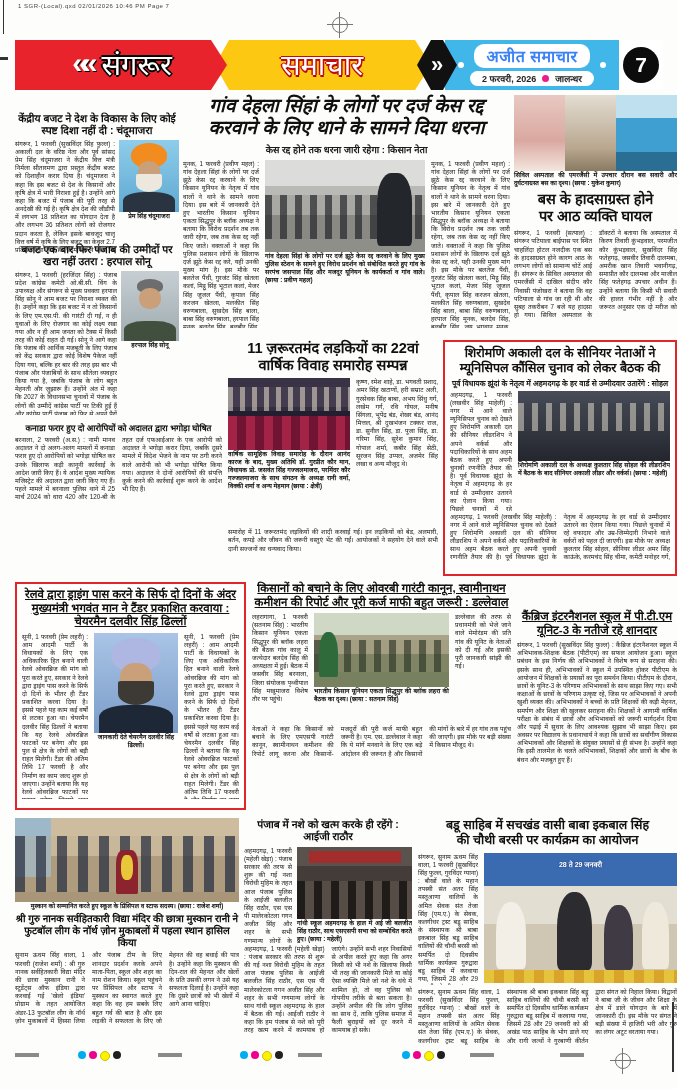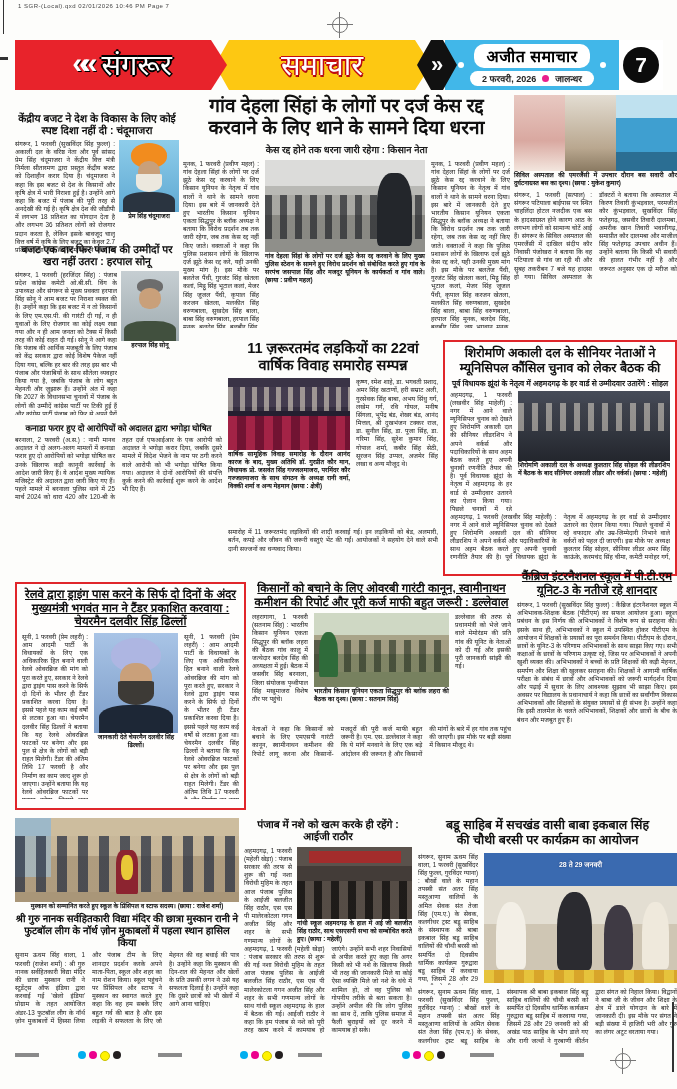--- a/index.html
+++ b/index.html
@@ -22,30 +22,30 @@
   .seg-red{background:#e8232b;width:212px;clip-path:polygon(0 0,calc(100% - 16px) 0,100% 50%,calc(100% - 16px) 100%,0 100%);z-index:3;}
   .seg-yellow{background:#fdc812;width:218px;margin-left:-14px;clip-path:polygon(0 0,calc(100% - 16px) 0,100% 50%,calc(100% - 16px) 100%,16px 100%,2px 50%,16px 0);z-index:2;}
   .seg-black{background:#111;width:40px;margin-left:-14px;clip-path:polygon(0 0,calc(100% - 14px) 0,100% 50%,calc(100% - 14px) 100%,14px 100%,0 50%,14px 0);z-index:4;}
   .seg-blue{background:#41b7e9;flex:1;margin-left:-12px;display:flex;align-items:center;justify-content:center;gap:6px;z-index:1;}
   .mast-chev{color:#fff;font-weight:bold;font-size:30px;line-height:1;margin:0 4px 4px 2px;text-shadow:1px 1px 0 #000;}
   .mast-title{font-size:29px;font-weight:normal;line-height:1;}
   .t-white-black{color:#fff;text-shadow:-2px 0 0 #000,2px 0 0 #000,0 -2px 0 #000,0 2px 0 #000,1px 1px 0 #000;}
   .t-white-red{color:#fff;text-shadow:-1.5px 0 0 #c40a12,1.5px 0 0 #c40a12,0 -1.5px 0 #c40a12,0 1.5px 0 #c40a12,1px 2px 0 #7d050b;}
   .pillcol{display:flex;flex-direction:column;gap:3px;align-items:center;}
   .pill{background:#fff;border-radius:10px;padding:1px 12px;display:flex;align-items:center;gap:6px;}
-  .brand-pill{color:#000000;font-weight:bold;font-size:16px;letter-spacing:.5px;}
+  .brand-pill{color:#3b82f6;font-weight:bold;font-size:16px;letter-spacing:.5px;}
   .date-pill{font-size:9px;font-weight:bold;color:#222;}
   .mag-dot{width:7px;height:7px;border-radius:50%;background:#e91e8c;display:inline-block;}
   .blue-dot{width:6px;height:6px;border-radius:50%;background:#fff;display:inline-block;}
   .pageno-box{width:44px;background:#fff;display:flex;align-items:center;justify-content:center;}
   .pageno{width:36px;height:36px;border-radius:50%;background:#0c0c0c;color:#fff;font-size:21px;font-weight:bold;
           display:flex;align-items:center;justify-content:center;}
   
   .hl{font-weight:bold;text-align:center;line-height:1.18;color:#101010;letter-spacing:0;}
-  .h-xl{font-size:19px;}
+  .h-xl{font-size:19px;font-style:italic;}
   .h-lg{font-size:14.5px;}
   .h-md{font-size:12.5px;}
   .h-md2{font-size:11.5px;text-decoration:underline;}
   .h-sm{font-size:10.5px;}
   .h-xs{font-size:8.5px;}
   .subhead{font-size:9.5px;font-weight:bold;text-align:center;margin-top:3px;}
   .kicker{font-size:7.6px;font-weight:bold;text-align:center;margin:2px 0 3px;}
   .body-text{font-size:6.3px;line-height:1.3;text-align:justify;color:#1d1d1d;overflow:hidden;}
   .caption{font-size:6.3px;font-weight:bold;line-height:1.28;text-align:justify;color:#111;}
   .cols2{column-count:2;column-gap:7px;}
@@ -142,20 +142,21 @@
     </div>
   </div>
 
   <div class="abs block" style="left:514px;top:95px;width:163px;height:240px;">
     <div class="photo" style="width:163px;height:76px;display:flex;">
       <i style="position:static;flex:1;background:linear-gradient(#e8c9c2,#d9a8a0 60%,#f3e6de);"></i>
       <i style="position:static;flex:1;background:linear-gradient(#e3ddd2,#b9a78f 70%,#8a7a62);"></i>
       <i style="position:static;flex:1.2;background:linear-gradient(#bfe1ef 0 30%,#3f9fd0 30% 75%,#2b6e93 75%);"></i>
     </div>
     <div class="caption">सिविल अस्पताल की एमरजैंसी में उपचार दौरान बस सवारी और दुर्घटनाग्रस्त बस का दृश्य। (छाया : मुकेश कुमार)</div>
+    <div class="hl h-lg" style="margin-top:4px;"><span>बस के हादसाग्रस्त होने</span><br><span>पर आठ व्यक्ति घायल</span></div>
     <div class="body-text cols2" style="margin-top:4px;height:92px;">संगरूर, 1 फरवरी (सत्पाल) : संगरूर पटियाला बाईपास पर स्थित चाहलिंदा होटल नजदीक एक बस के हादसाग्रस्त होने कारण आठ के लगभग लोगों को सामान्य चोटें आई हैं। संगरूर के सिविल अस्पताल की एमरजैंसी में दाखिल संदीप कौर निवासी पंजोखरा ने बताया कि वह पटियाला से गांव जा रही थी और सुबह तकरीबन 7 बजे यह हादसा हो गया। सिविल अस्पताल के डॉक्टरों ने बताया कि अस्पताल में किरण तिवारी कुंभड़वाल, परमजीत कौर कुंभड़वाल, सुखविंदर सिंह फतेहगढ़, जसवीर तिवारी दालमबा, अमरीक खान तिवारी भवानीगढ़, समाप्रीत कौर दालमबा और माजील सिंह फतेहगढ़ उपचार अधीन हैं। उन्होंने बताया कि किसी भी सवारी की हालत गंभीर नहीं है और जरूरत अनुसार एक दो मरीज को छोड़कर बाकी को छुट्टी दे दी जाएगी।</div>
   </div>
 
   <div class="abs block" style="left:15px;top:243px;width:164px;height:176px;">
     <div class="hl h-sm">बजट एक बार फिर पंजाब की उम्मीदों पर खरा नहीं उतरा : हरपाल सोनू</div>
     <div style="margin-top:3px;height:144px;overflow:hidden;">
       <div class="floatR" style="width:58px;">
         <div class="photo portrait" style="width:58px;height:70px;background:linear-gradient(#c6ced2,#9fabb0);">
           <i class="turban" style="top:12%;left:28%;width:44%;height:20%;background:#6d6d6d;border-radius:50% 50% 40% 40%;"></i>
           <i class="face" style="top:24%;"></i>
@@ -228,21 +229,21 @@
           <i class="crowdband" style="top:36%;height:44%;background:repeating-linear-gradient(90deg,rgba(52,60,44,.7) 0 7px,rgba(150,142,116,.3) 7px 15px);"></i>
           <i style="left:4%;top:26%;width:14%;height:60%;background:#2f6b3a;border-radius:45% 45% 8% 8%;"></i>
         </div>
         <div class="caption">भारतीय किसान यूनियन एकता सिद्धूपुर की ब्लॉक लहरा की बैठक का दृश्य। (छाया : सतनाम सिंह)</div>
       </div>
       <div class="body-text" style="width:56px;flex:none;">डल्लेवाल की तरफ से प्रधानमंत्री को भेजे जाने वाले मेमोरंडम की प्रति गांव की यूनिट के नेताओं को दी गई और इसकी पूरी जानकारी सांझी की गई।</div>
     </div>
     <div class="body-text cols3" style="margin-top:2px;height:62px;">नेताओं ने कहा कि किसानों को बचाने के लिए एमएसपी गारंटी कानून, स्वामीनाथन कमीशन की रिपोर्ट लागू करना और किसानों-मजदूरों की पूरी कर्ज माफी बहुत जरूरी है। एम. एस. डल्लेवाल ने कहा कि ये मांगें मनवाने के लिए एक बड़े आंदोलन की जरूरत है और किसानों की मांगों के बारे में हर गांव तक पहुंच की जाएगी। इस मौके पर बड़ी संख्या में किसान मौजूद थे।</div>
   </div>
 
-  <div class="abs block" style="left:517px;top:570px;width:160px;height:228px;">
+  <div class="abs block" style="left:517px;top:610px;width:160px;height:228px;">
     <div class="hl h-md2"><span>कैंब्रिज इंटरनैशनल स्कूल में पी.टी.एम</span><br><span>यूनिट-3 के नतीजे रहे शानदार</span></div>
     <div class="body-text" style="margin-top:4px;height:186px;">संगरूर, 1 फरवरी (सुखविंदर सिंह फुल्ल) : कैंब्रिज इंटरनैशनल स्कूल में अभिभावक-शिक्षक बैठक (पीटीएम) का सफल आयोजन हुआ। स्कूल प्रबंधन के इस निर्णय की अभिभावकों ने विशेष रूप से सराहना की। इसके साथ ही, अभिभावकों ने स्कूल में उपस्थित होकर पीटीएम के आयोजन में शिक्षकों के प्रयासों का पूरा समर्थन किया। पीटीएम के दौरान, छात्रों के यूनिट-3 के परिणाम अभिभावकों के साथ साझा किए गए। सभी कक्षाओं के छात्रों के परिणाम उत्कृष्ट रहे, जिस पर अभिभावकों ने अपनी खुशी व्यक्त की। अभिभावकों ने बच्चों के प्रति शिक्षकों की कड़ी मेहनत, समर्पण और शिक्षा की खुलकर सराहना की। शिक्षकों ने आगामी वार्षिक परीक्षा के संबंध में छात्रों और अभिभावकों को जरूरी मार्गदर्शन दिया और पढ़ाई में सुधार के लिए आवश्यक सुझाव भी साझा किए। इस अवसर पर विद्यालय के प्रधानाचार्य ने कहा कि छात्रों का सर्वांगीण विकास अभिभावकों और शिक्षकों के संयुक्त प्रयासों से ही संभव है। उन्होंने कहा कि इसी तालमेल के चलते अभिभावकों, शिक्षकों और छात्रों के बीच के बंधन और मजबूत हुए हैं।</div>
   </div>
 
   <div class="abs block" style="left:15px;top:818px;width:224px;height:226px;">
     <div class="photo" style="width:224px;height:84px;background:linear-gradient(#cdbd9e 0 45%,#a99678 45%);">
       <i style="left:0;top:0;width:16%;height:70%;background:#9db8c8;"></i>
       <i class="crowdband" style="top:22%;height:66%;background:repeating-linear-gradient(90deg,rgba(52,58,72,.8) 0 10px,rgba(188,170,142,.3) 10px 21px);"></i>
       <i style="left:45%;top:38%;width:10%;height:52%;background:#8c2430;border-radius:30% 30% 6% 6%;"></i>
       <i style="left:47.5%;top:44%;width:5%;height:30%;background:#e8c838;border-radius:40%;"></i>

